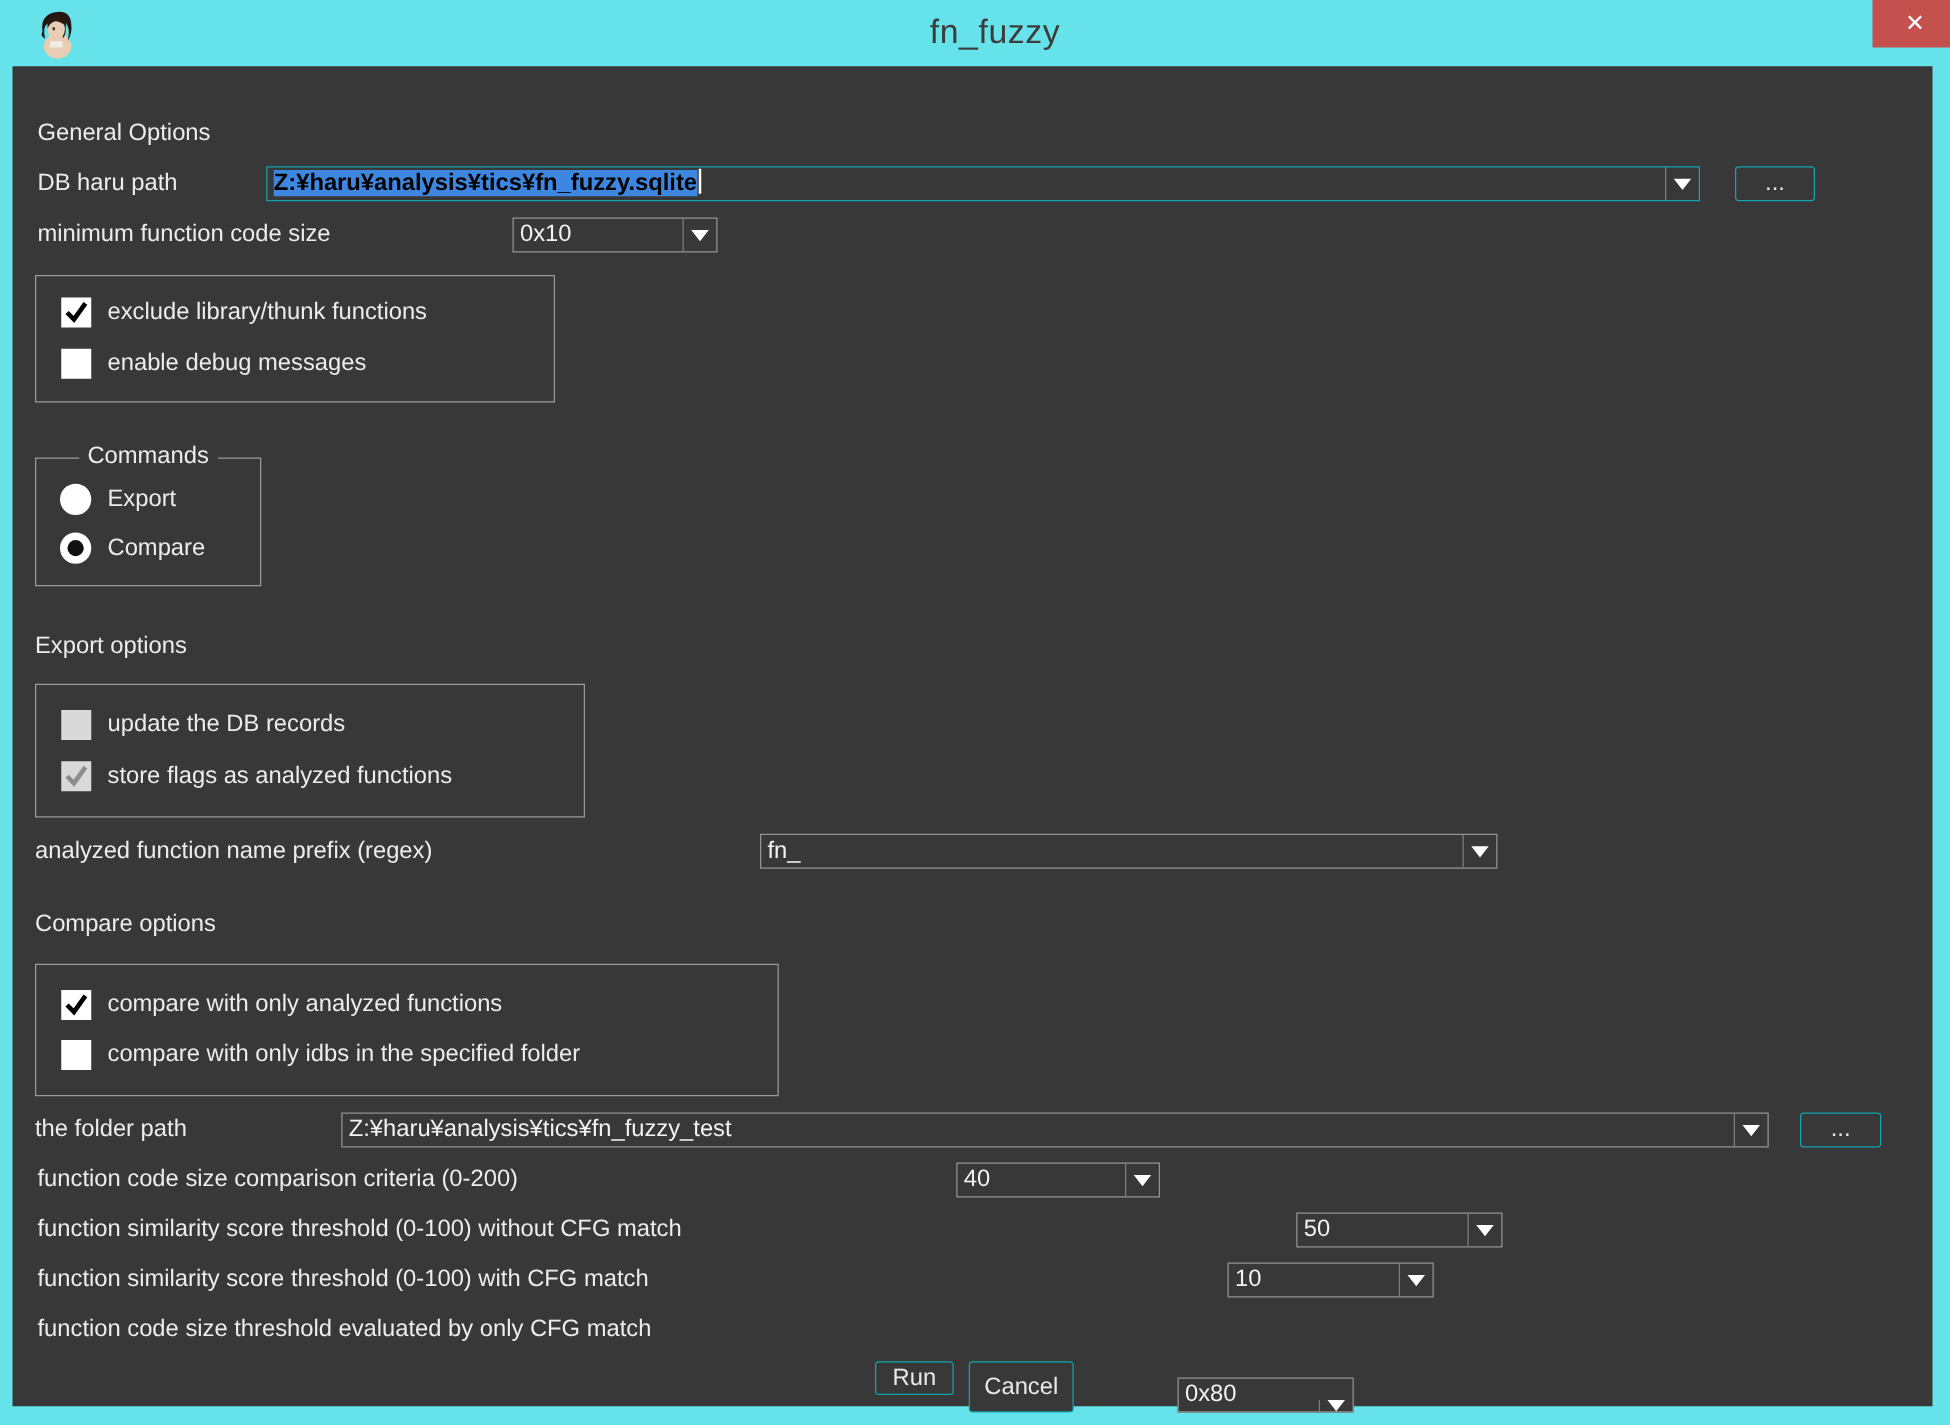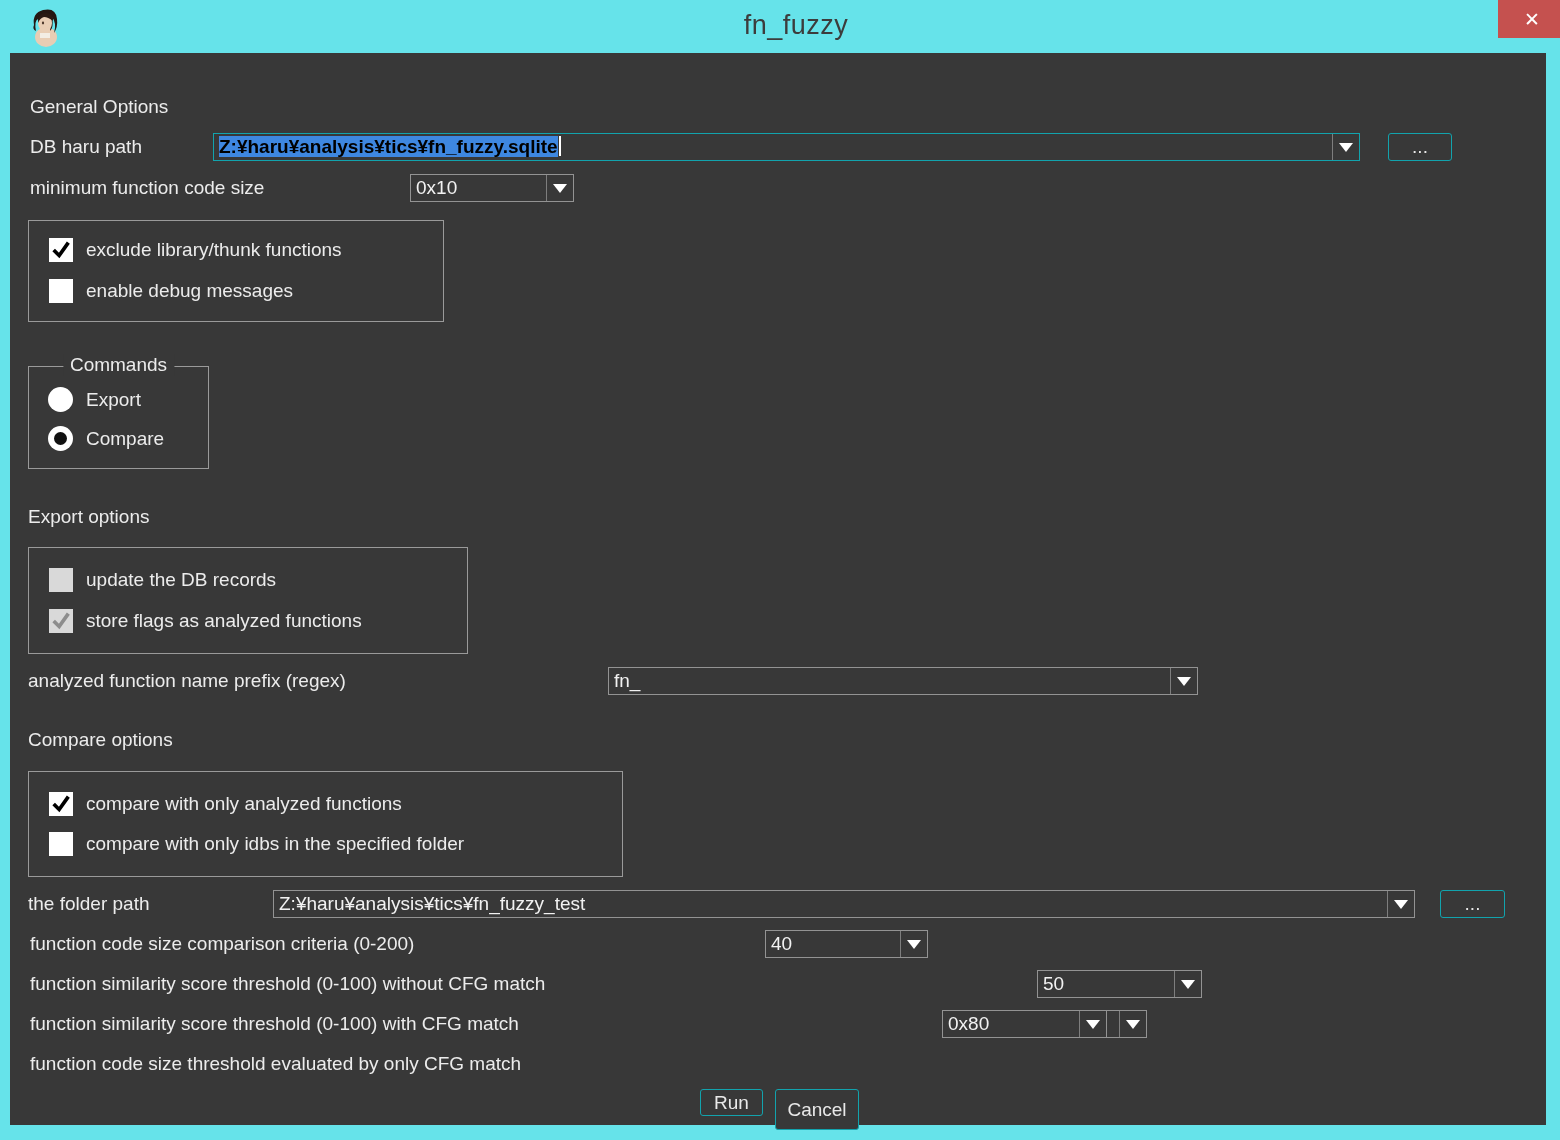--- a/index.html
+++ b/index.html
@@ -224,21 +224,21 @@
 
   <div class="lbl" style="left:20px; top:957px;">function similarity score threshold (0-100) with CFG match</div>
   <div class="combo" style="left:972px; top:957px; width:165px;">
     <span class="combo-text">10</span>
     <span class="combo-arrow">
         <i class="tri"></i>
       </span>
   </div>
 
   <div class="lbl" style="left:20px; top:997px;">function code size threshold evaluated by only CFG match</div>
-  <div class="combo" style="left:932px; top:957px; width:165px;">
+  <div class="combo" style="left:932px; top:1049px; width:141px;align-items:flex-end;">
     <span class="combo-text">0x80</span>
     <span class="combo-arrow">
         <i class="tri"></i>
       </span>
   </div>
 
   <button class="tealbtn" style="left:690px; top:1036px; width:63px; height:27px;">Run</button>
   <button class="tealbtn" style="left:765px; top:1036px; width:84px; height:41px;">Cancel</button>
 </div>
 

